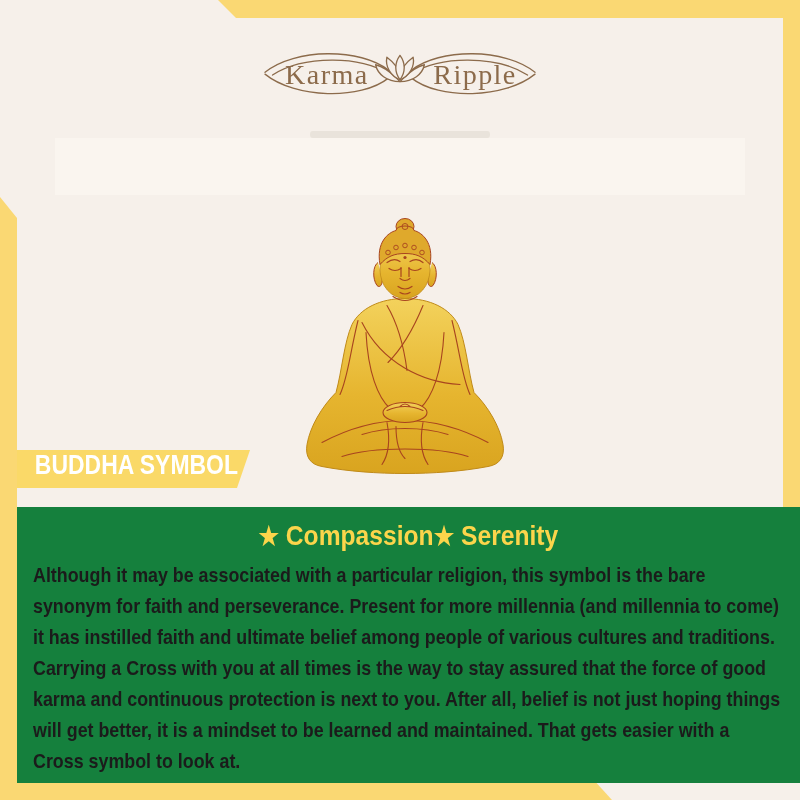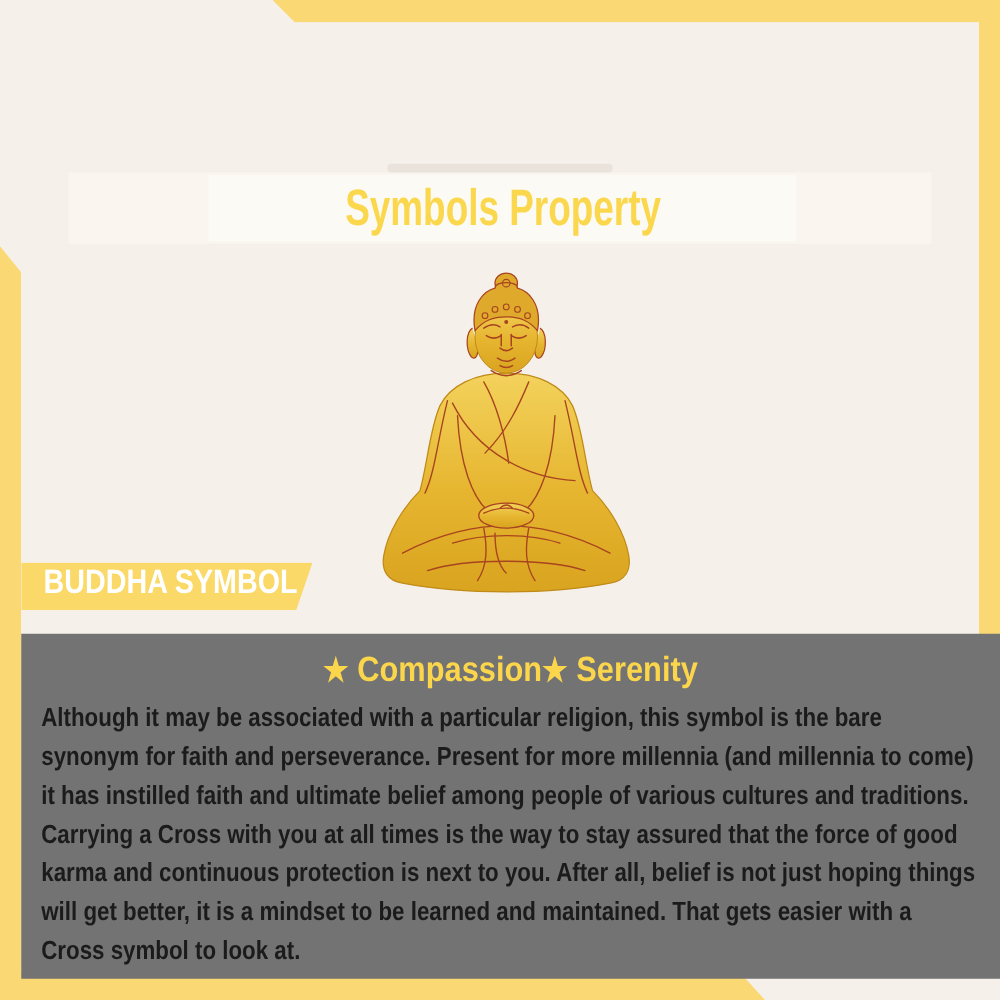--- a/index.html
+++ b/index.html
@@ -36,47 +36,65 @@
   .buddha{position:absolute;left:292px;top:210px;width:226px;height:270px;}
   .buddha svg{display:block;width:100%;height:100%;}
   
   .symbol-ribbon{position:absolute;left:17px;top:450px;width:233px;height:38px;
     background:#FAD968;display:flex;
     clip-path:polygon(0 0,100% 0,calc(100% - 13px) 100%,0 100%);}
   .symbol-ribbon-text{color:#FFFFFF;font-weight:bold;font-size:27px;white-space:nowrap;
     padding-left:21px;transform:scaleX(.85);transform-origin:left center;}
   
   .info-panel{position:absolute;left:17px;top:507px;width:783px;height:276px;
-    background:#737373;}
+    background:#15803d;}
   .traits-line{margin-top:13px;text-align:center;white-space:nowrap;
     font-weight:bold;font-size:28px;color:#FBD54B;}
   .traits-inner{display:inline-block;transform:scaleX(.88);transform-origin:center;}
   .trait-star{font-size:26px;}
   .body-text{
     position:absolute;left:16px;top:52px;width:884px;
     font-size:21px;font-weight:bold;color:#1B1B1B;line-height:31px;
     transform:scaleX(.85);transform-origin:top left;letter-spacing:0;
   }
 </style>
 </head>
 <body>
 
 <div id="canvas">
 
   <div class="strip strip-top"></div>
   <div class="strip strip-right"></div>
   <div class="strip strip-left"></div>
   <div class="strip strip-bottom"></div>
 
+  <div class="logo">
+    <svg viewBox="0 0 340 64">
+      <g fill="none" stroke="#8C6B4B" stroke-width="1.4" stroke-linecap="round">
+        <path d="M158,26 C128,2 58,2 26,28"></path>
+        <path d="M158,34 C128,58 58,56 26,30"></path>
+        <path d="M158,30 C130,10 66,10 34,31"></path>
+        <path d="M182,26 C212,2 282,2 314,28"></path>
+        <path d="M182,34 C212,58 282,56 314,30"></path>
+        <path d="M182,30 C210,10 274,10 306,31"></path>
+      </g>
+      <g fill="#F6F0EA" stroke="#8C6B4B" stroke-width="1.4" stroke-linejoin="round">
+        <path d="M170,38 C184,38 194,30 196,20 C188,22 180,28 174,34 Z"></path>
+        <path d="M170,38 C156,38 146,30 144,20 C152,22 160,28 166,34 Z"></path>
+        <path d="M170,36 C180,32 186,22 184,12 C176,18 172,24 170,30 Z"></path>
+        <path d="M170,36 C160,32 154,22 156,12 C164,18 168,24 170,30 Z"></path>
+        <path d="M170,10 C164,18 164,28 170,36 C176,28 176,18 170,10 Z"></path>
+      </g>
+      <text x="92" y="41" text-anchor="middle" font-family="Liberation Serif, serif" font-size="30" letter-spacing="1.5" fill="#8C6B4B">Karma</text>
+      <text x="250" y="41" text-anchor="middle" font-family="Liberation Serif, serif" font-size="30" letter-spacing="1.5" fill="#8C6B4B">Ripple</text>
+    </svg>
+  </div>
 
   <div class="title-band-outer"></div>
   <div class="title-shadow"></div>
-  <div class="title-band">
-    <div class="title-text">Symbols Property</div>
-  </div>
 
   <div class="buddha">
     <svg viewBox="0 0 226 265">
       <defs>
         <linearGradient id="gold" x1="0" y1="0" x2="0" y2="1">
           <stop offset="0" stop-color="#F3D25C"></stop>
           <stop offset="0.55" stop-color="#E6B52F"></stop>
           <stop offset="1" stop-color="#D9A41F"></stop>
         </linearGradient>
       </defs>

